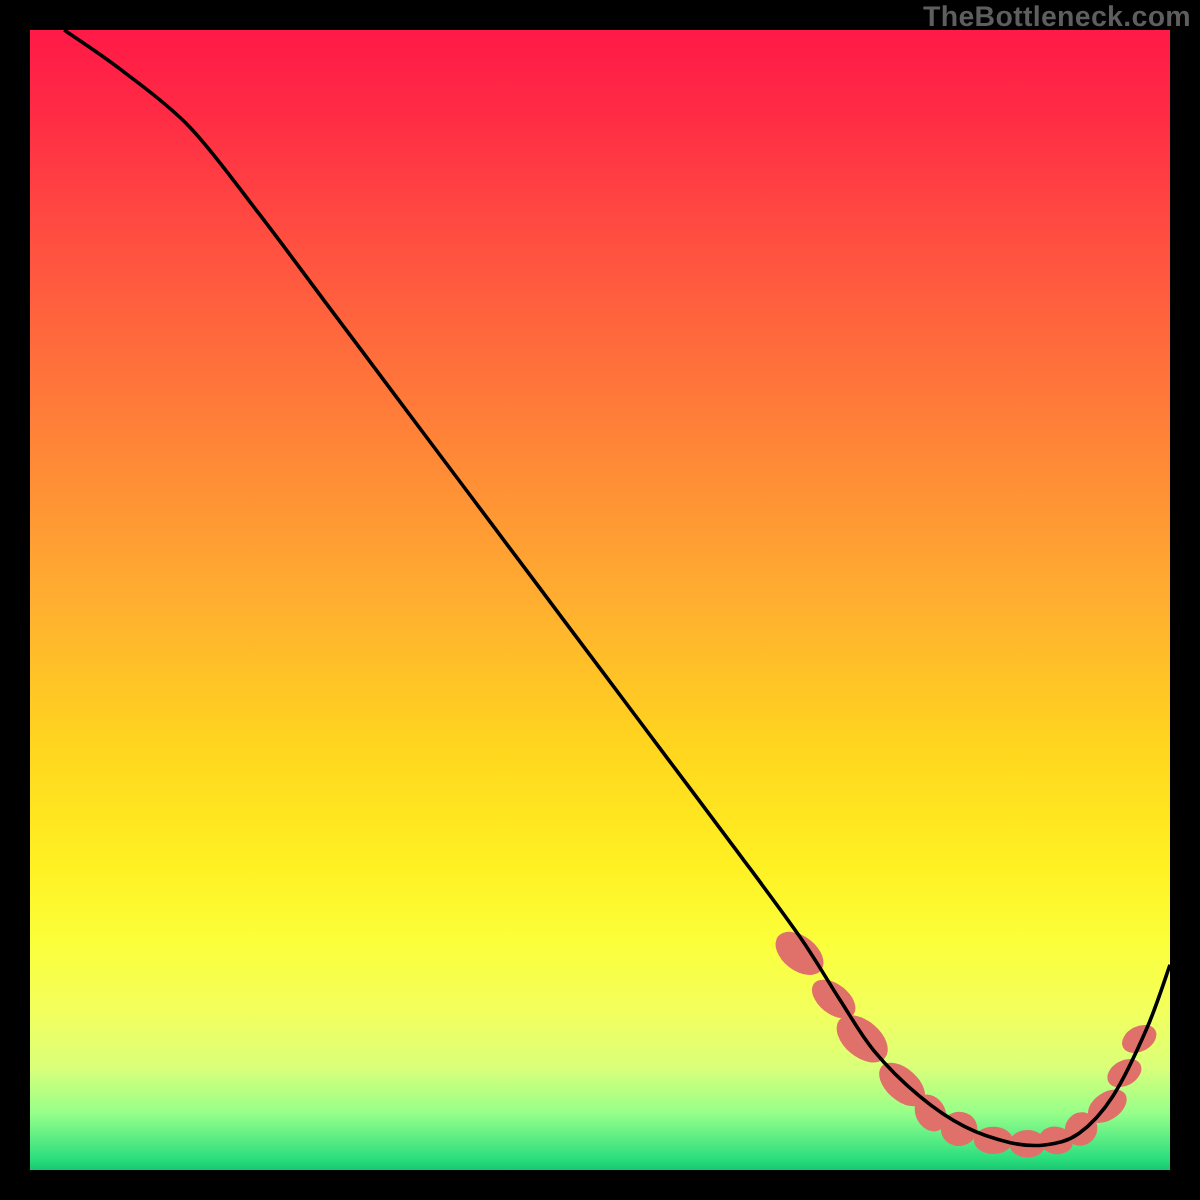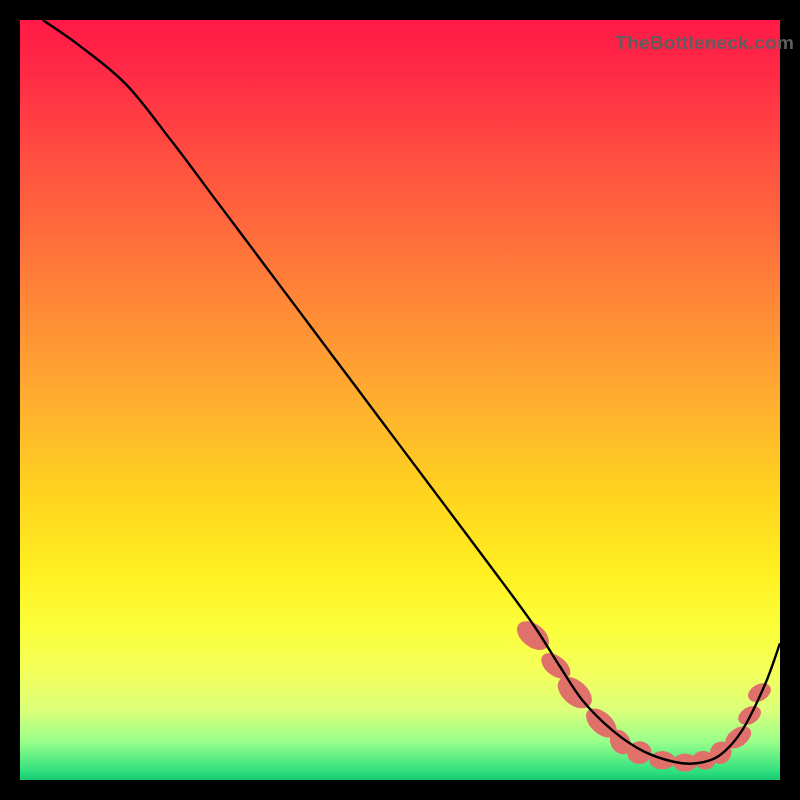--- a/index.html
+++ b/index.html
@@ -19,21 +19,21 @@
       #fbff3a 80%,
       #f3ff5d 86%,
       #daff7a 91%,
       #97ff8a 95%,
       #2cde7e 99%,
       #19c86f 100%);
   }
   .watermark {
     position: absolute; right: 6px; top: 2px;
     font: 600 19px/1 Arial, Helvetica, sans-serif;
-    color: #5e5e5e; letter-spacing: 0.2px; margin-top: 31px;
+    color: #5e5e5e; letter-spacing: 0.2px;
   }
   svg.curve { position: absolute; left: 0; top: 0; width: 100%; height: 100%; }
 </style>
 </head>
 <body>
 
 <div class="stage">
   <div class="plot">
     <div class="gradient"></div>
     <svg class="curve" viewBox="0 0 760 760" preserveAspectRatio="none">

